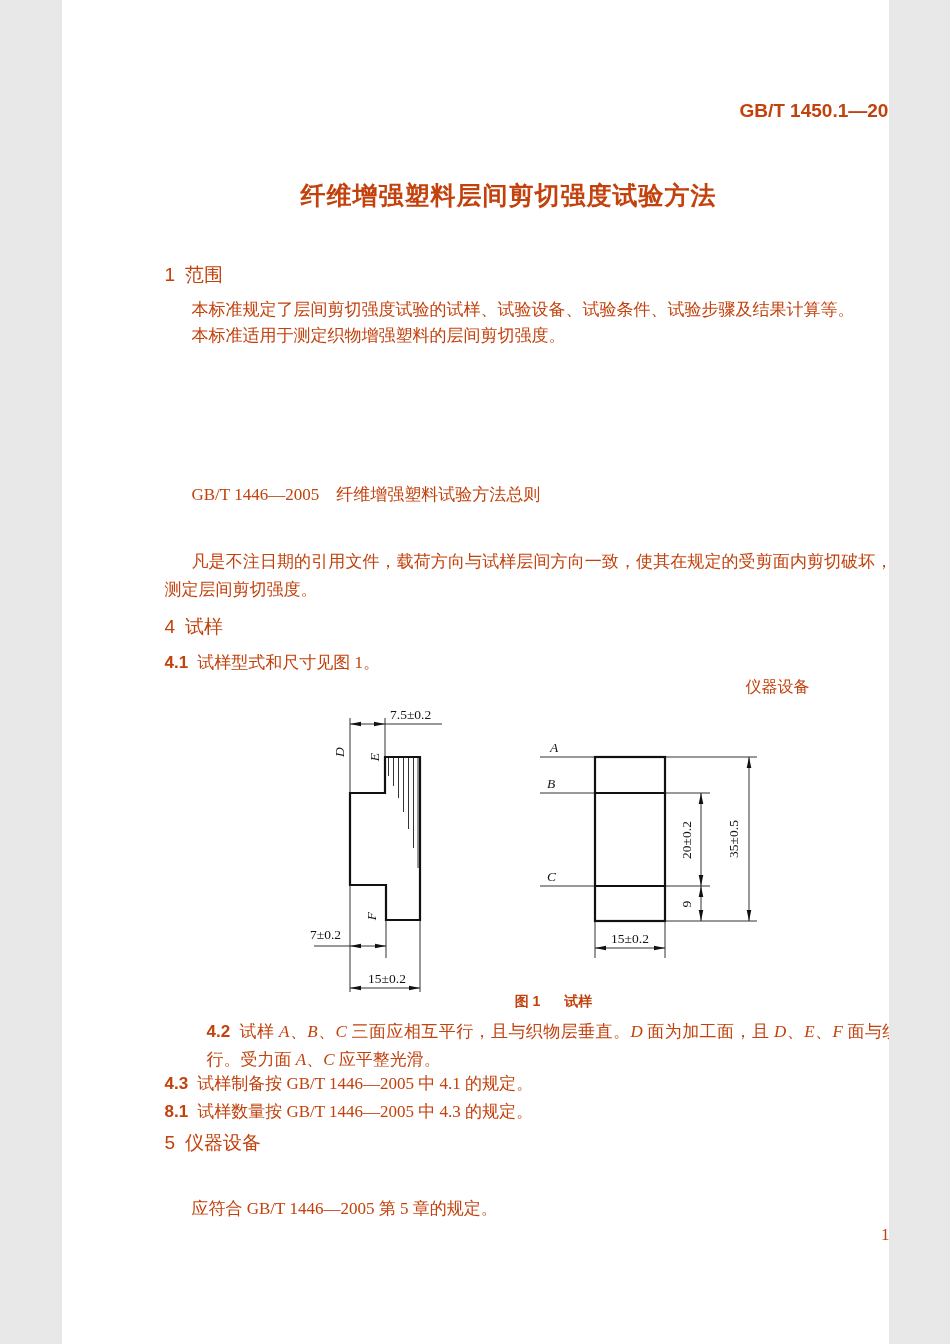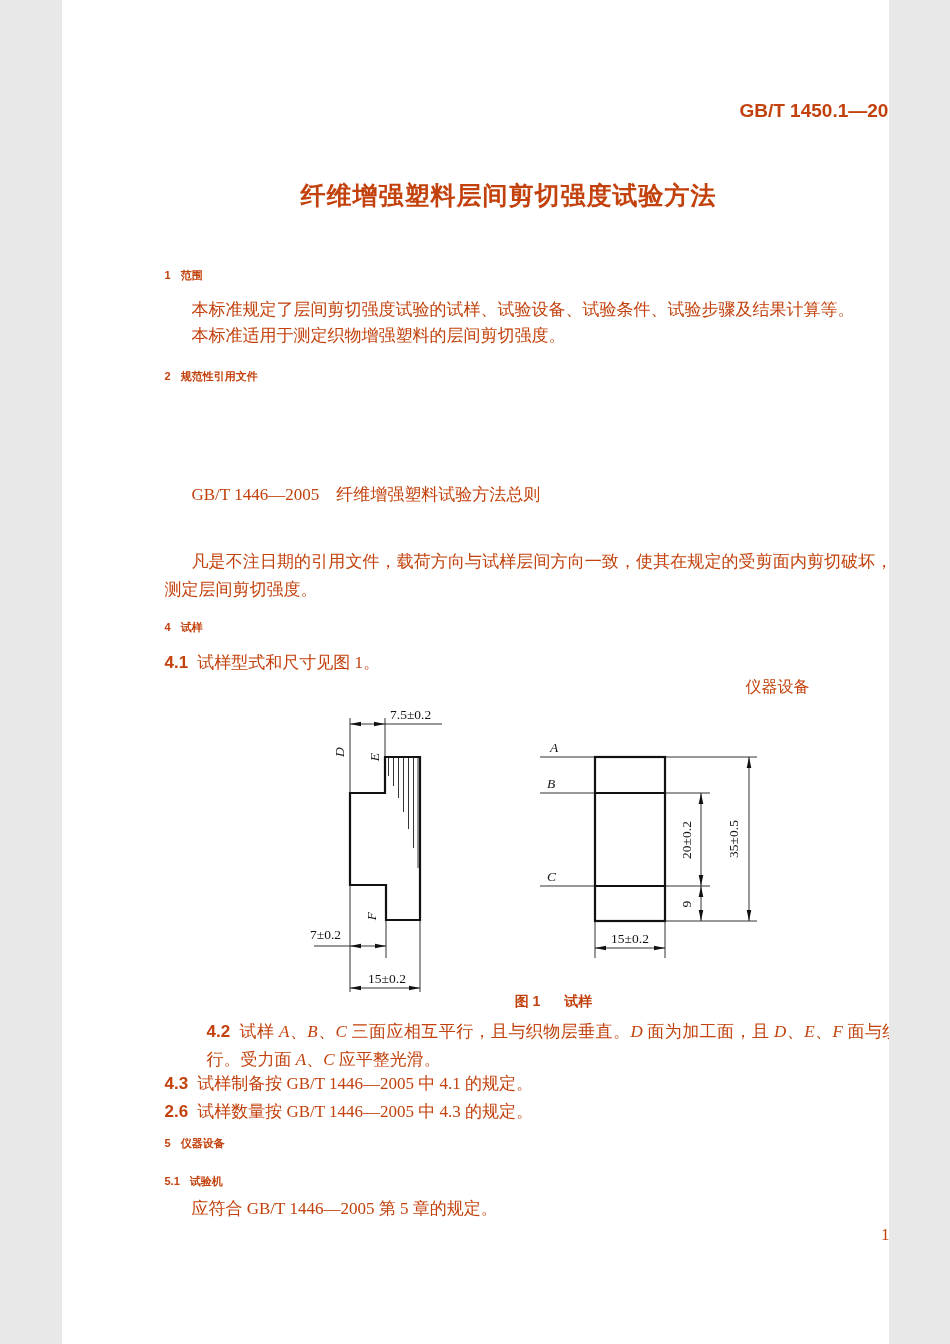--- a/index.html
+++ b/index.html
@@ -1,20 +1,20 @@
 <!DOCTYPE html>
 <html><head>
 <meta charset="utf-8">
 <style>
   html,body{margin:0;padding:0;background:#e8e8e8;}
   .page{position:relative;width:827px;height:1344px;background:#ffffff;margin:0 auto;
         overflow:hidden;color:#c2410c;}
   .abs{position:absolute;}
   .t{font:17px/27.5px "Liberation Serif","DejaVu Serif",serif;}
-  .hd{font-family:"Liberation Sans","DejaVu Sans",sans-serif;font-weight:bold;font-size:11px;line-height:22px;}
+  .hd{font-family:"Liberation Sans","DejaVu Sans",sans-serif;font-weight:normal;font-size:19px;line-height:22px;}
   .hd .num{display:inline-block;margin-right:10px;}
   .cnum{font-family:"Liberation Sans","DejaVu Sans",sans-serif;font-weight:bold;margin-right:9px;}
   .body-col{left:103px;width:745px;}
   .indent{text-indent:27px;}
   .just{text-align:justify;}
   .header-code{font-family:"Liberation Sans","DejaVu Sans",sans-serif;font-weight:bold;
                font-size:19px;line-height:24px;text-align:right;}
   .doc-title{font-family:"Liberation Sans","DejaVu Sans",sans-serif;font-weight:bold;
              font-size:25px;line-height:34px;text-align:center;letter-spacing:1px;}
   .unit-note{font:16px/22px "Liberation Serif","DejaVu Serif",serif;}
@@ -38,23 +38,20 @@
   <div class="abs body-col header-code" style="top:99px;">GB/T 1450.1—2005</div>
 
   <div class="abs doc-title" style="top:178px;left:-28px;width:950px;">纤维增强塑料层间剪切强度试验方法</div>
 
   <div class="abs body-col hd" style="top:264px;">
     <span class="num">1</span><span>范围</span>
   </div>
   <div class="abs body-col t indent" style="top:296px;">本标准规定了层间剪切强度试验的试样、试验设备、试验条件、试验步骤及结果计算等。</div>
   <div class="abs body-col t indent" style="top:322px;">本标准适用于测定织物增强塑料的层间剪切强度。</div>
 
-  <div class="abs body-col hd" style="top:365px;">
-    <span class="num">2</span><span>规范性引用文件</span>
-  </div>
   <div class="abs body-col t indent" style="top:481px;">GB/T 1446—2005　纤维增强塑料试验方法总则</div>
 
   <div class="abs body-col t indent just" style="top:548px;">凡是不注日期的引用文件，载荷方向与试样层间方向一致，使其在规定的受剪面内剪切破坏，以测定层间剪切强度。</div>
 
   <div class="abs body-col hd" style="top:616px;">
     <span class="num">4</span><span>试样</span>
   </div>
   <div class="abs body-col t" style="top:649px;">
     <span class="cnum">4.1</span><span>试样型式和尺寸见图 1。</span>
   </div>
@@ -150,25 +147,22 @@
     <span>图 1</span><span class="gap"></span><span>试样</span>
   </div>
 
   <div class="abs body-col t just" style="top:1018px;margin-left:42px;">
     <span class="cnum">4.2</span><span><span>试样 </span><i>A</i><span>、</span><i>B</i><span>、</span><i>C</i><span> 三面应相互平行，且与织物层垂直。</span><i>D</i><span> 面为加工面，且 </span><i>D</i><span>、</span><i>E</i><span>、</span><i>F</i><span> 面与织物层平行。受力面 </span><i>A</i><span>、</span><i>C</i><span> 应平整光滑。</span></span>
   </div>
   <div class="abs body-col t" style="top:1070px;">
     <span class="cnum">4.3</span><span>试样制备按 GB/T 1446—2005 中 4.1 的规定。</span>
   </div>
   <div class="abs body-col t" style="top:1098px;">
-    <span class="cnum">2.6</span><span>试样数量按 GB/T 1446—2005 中 4.3 的规定。</span>
+    <span class="cnum">8.1</span><span>试样数量按 GB/T 1446—2005 中 4.3 的规定。</span>
   </div>
 
   <div class="abs body-col hd" style="top:1132px;">
     <span class="num">5</span><span>仪器设备</span>
-  </div>
-  <div class="abs body-col hd" style="top:1170px;">
-    <span class="num">5.1</span><span>试验机</span>
   </div>
   <div class="abs body-col t indent" style="top:1195px;">应符合 GB/T 1446—2005 第 5 章的规定。</div>
 
   <div class="abs pageno" style="top:1224px;left:103px;width:725px;">1</div>
 </div>
 
 </body></html>

